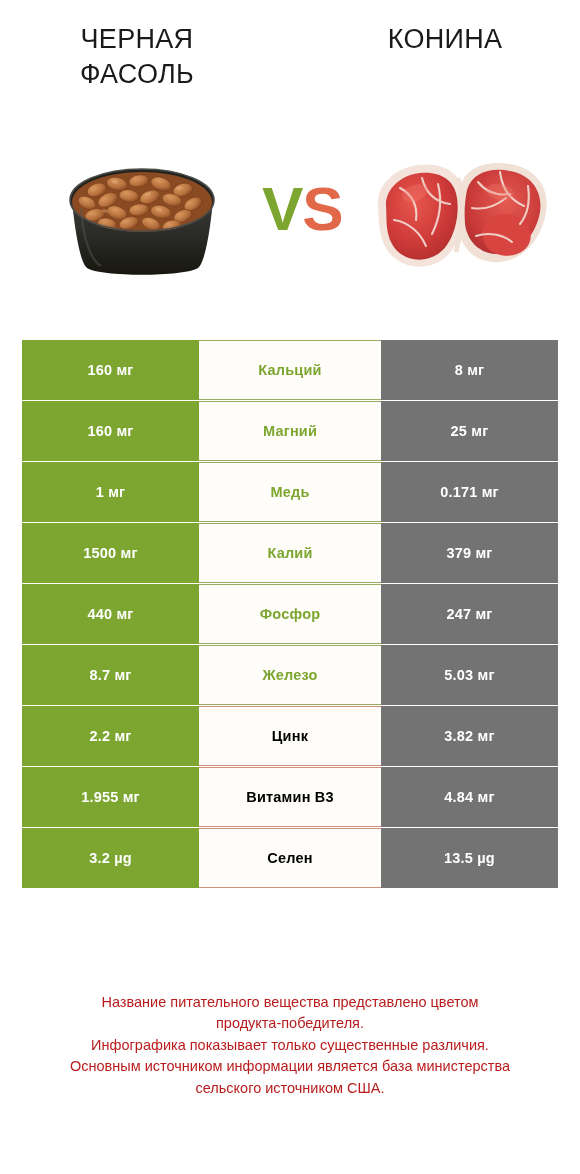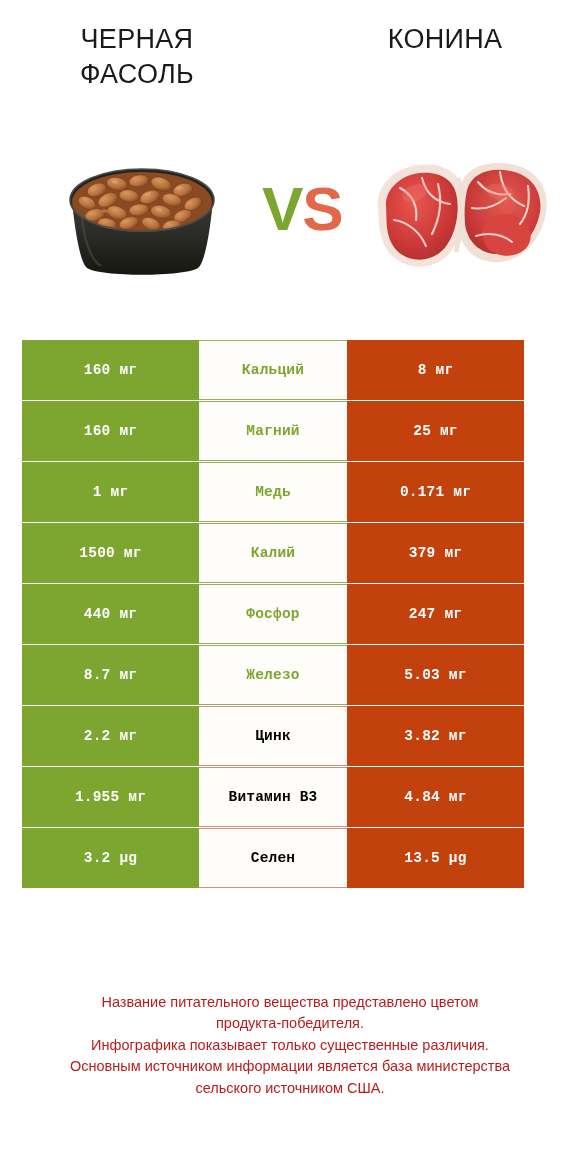--- a/index.html
+++ b/index.html
@@ -77,44 +77,43 @@
     top: 340px;
     left: 22px;
     width: 536px;
   }
   .row {
     position: relative;
     display: flex;
     width: 536px;
     height: 60px;
     margin-bottom: 1px;
-    font-family: Liberation Mono, monospace;
   }
   .cell {
     display: flex;
     align-items: center;
     justify-content: center;
     font-size: 14.5px;
     font-weight: 700;
     letter-spacing: 0.2px;
   }
   .cell-left {
     width: 177px;
     background: #7CA62F;
     color: #ffffff;
   }
   .cell-mid {
-    width: 148px;
+    width: 182px;
     background: #fffdf9;
     border-top: 1px solid rgba(0,0,0,0.12);
     border-bottom: 1px solid rgba(0,0,0,0.12);
   }
   .cell-right {
     width: 177px;
-    background: #c2410c;
+    background: #737373;
     color: #ffffff;
   }
   .row:first-child .cell-mid { border-top-color: transparent; }
   .row:last-child  .cell-mid { border-bottom-color: transparent; }
 
   .win-green  { color: #7CA62F; border-top-color: #96ad5e !important; border-bottom-color: #96ad5e !important; }
   .win-orange { color: #000000; border-top-color: #d08f7c !important; border-bottom-color: #d08f7c !important; }
 
   
   .footer {

